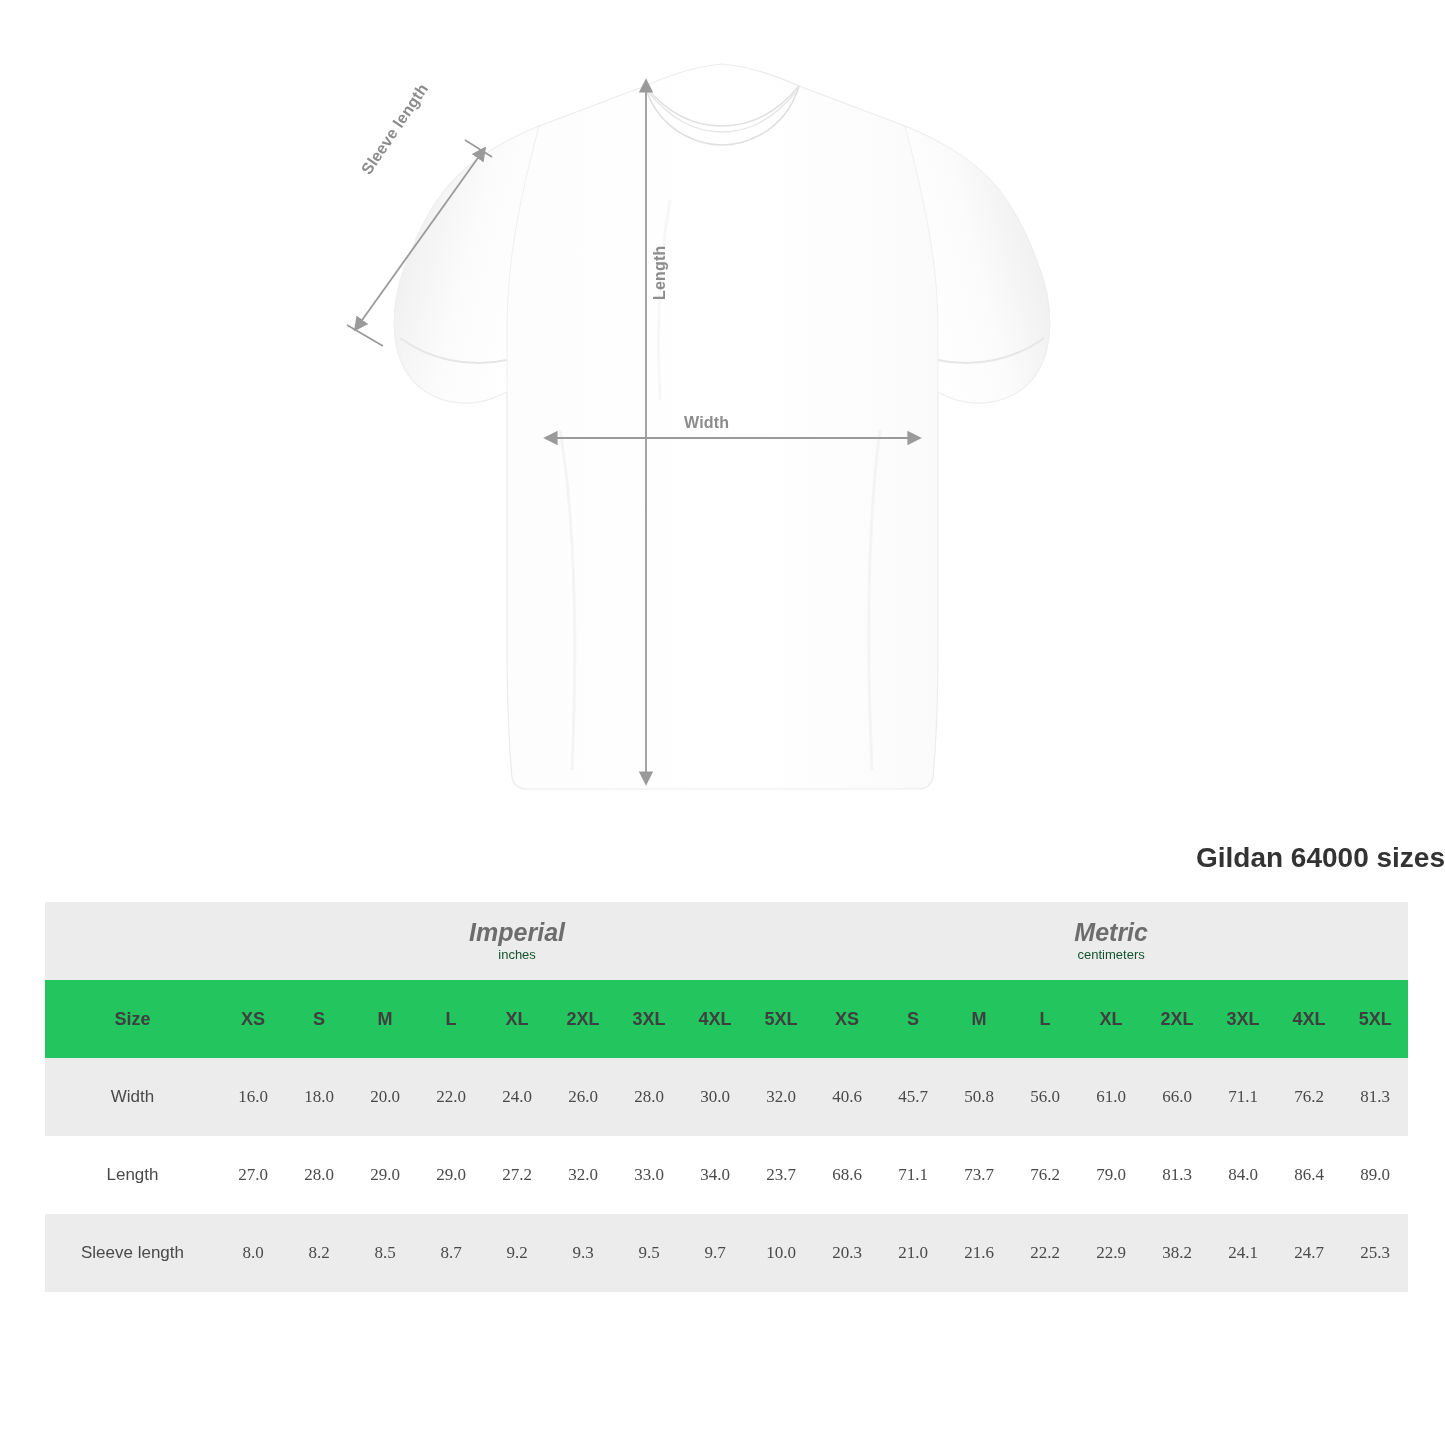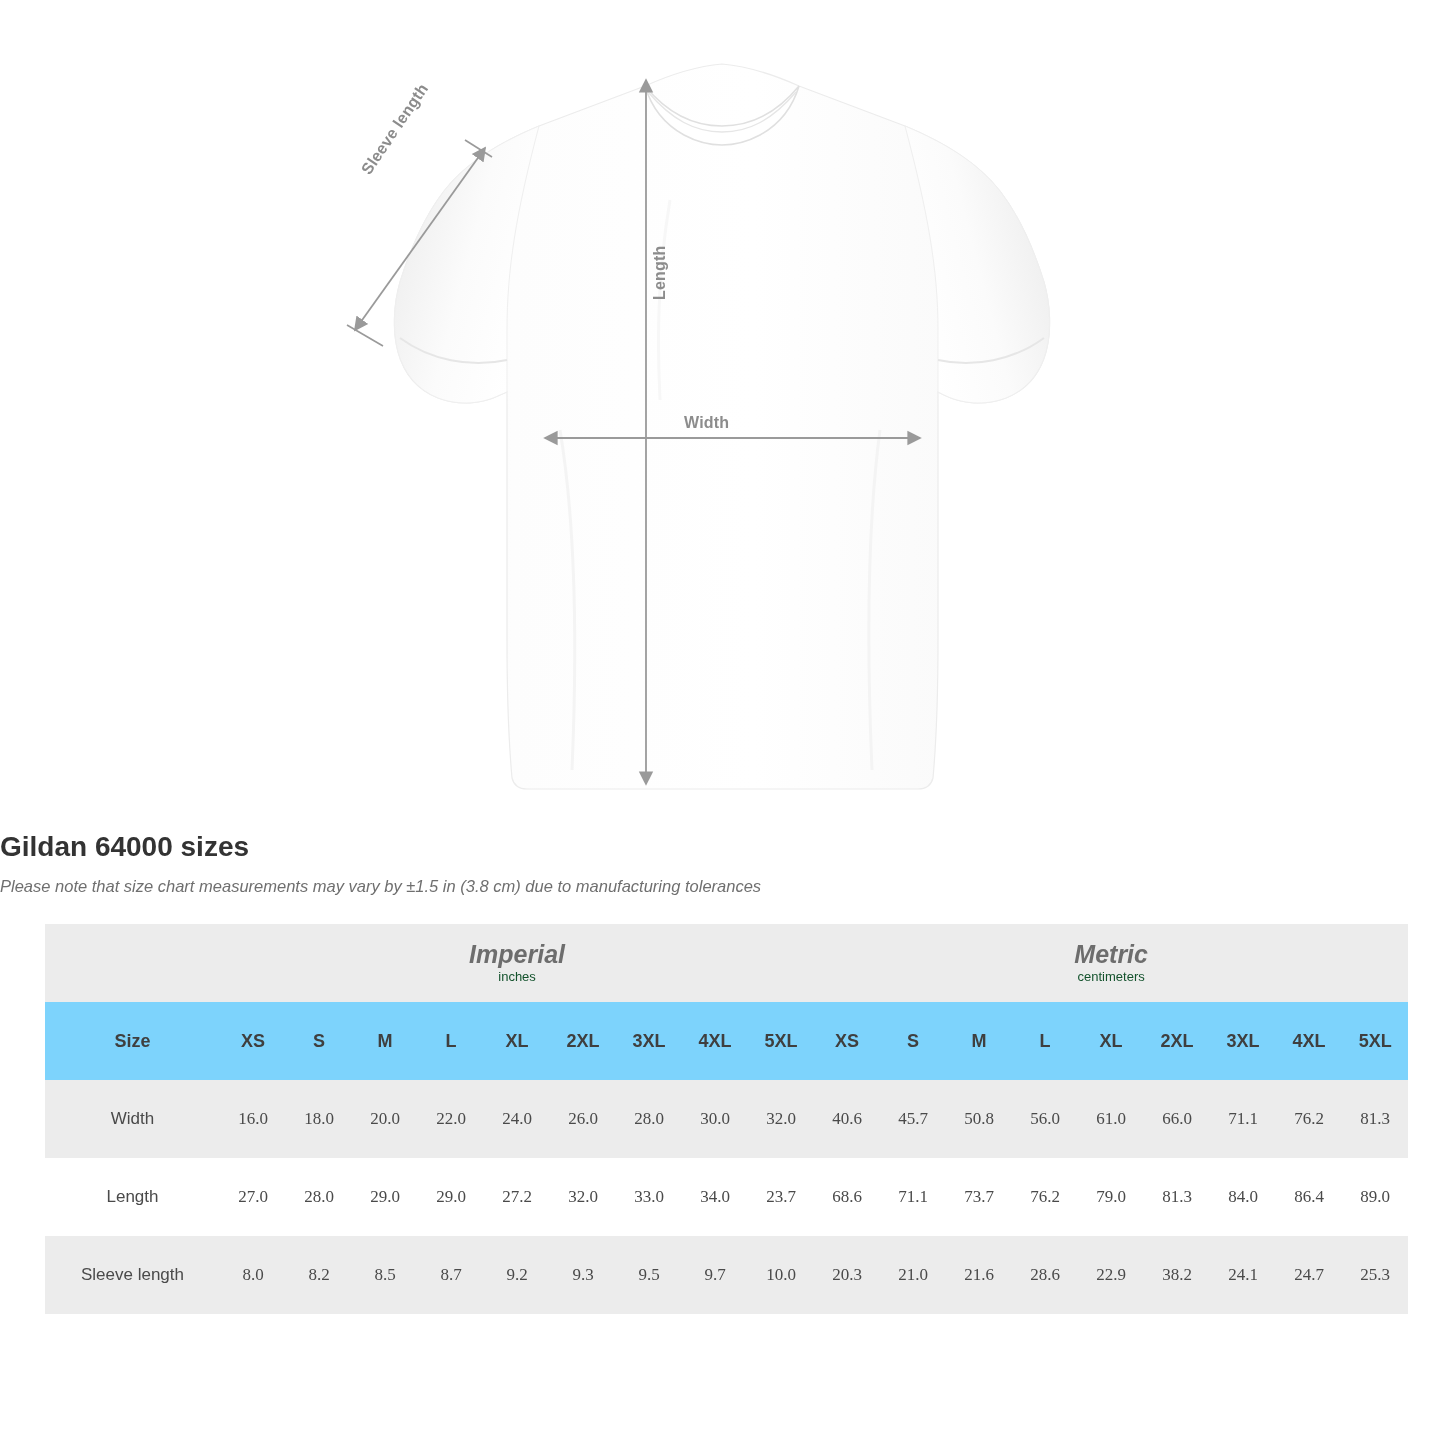--- a/index.html
+++ b/index.html
@@ -43,22 +43,22 @@
     left: 651px; top: 300px;
     transform: rotate(-90deg);
     transform-origin: left top;
   }
   .dim-width {
     left: 684px; top: 414px;
   }
 
   
   .title-block {
-    text-align: left;
-    margin-top: 11px;
+    text-align: right;
+    margin-top: 22px;
   }
   .chart-title {
     font-size: 28px;
     font-weight: bold;
     color: #333333;
     margin: 0 0 14px 0;
   }
   .chart-note {
     font-size: 16.5px;
     font-style: italic;
@@ -95,21 +95,21 @@
     font-weight: bold;
     color: #6d6d6d;
     line-height: 1.15;
   }
   .sys-unit {
     font-size: 13px;
     color: #14532d;
     line-height: 1.4;
   }
   
-  .size-row td { background: #7dd3fc; height: 84px; }
+  .size-row td { background: #22c55e; height: 84px; }
   .size-row td.rowhead,
   .size-row td.sizecell {
     font-weight: bold;
     font-size: 18px;
     color: #3f3f3f;
   }
   
   .row-shaded td { background: #ececec; }
   .row-plain td { background: #ffffff; }
   td.rowhead {
@@ -213,21 +213,20 @@
       </g>
     </svg>
 
     <div class="dim-label dim-sleeve">Sleeve length</div>
     <div class="dim-label dim-length">Length</div>
     <div class="dim-label dim-width">Width</div>
   </div>
 
   <div class="title-block">
     <h1 class="chart-title">Gildan 64000 sizes</h1>
-    <p class="chart-note">Please note that size chart measurements may vary by ±1.5 in (3.8 cm) due to manufacturing tolerances</p>
   </div>
 
   <div class="table-wrap">
     <table class="size-table">
       <colgroup>
         <col style="width:175px">
         <col span="18" class="col-narrow">
       </colgroup>
       <tbody>
 
@@ -316,21 +315,21 @@
           <td class="datacell">8.5</td>
           <td class="datacell">8.7</td>
           <td class="datacell">9.2</td>
           <td class="datacell">9.3</td>
           <td class="datacell">9.5</td>
           <td class="datacell">9.7</td>
           <td class="datacell">10.0</td>
           <td class="datacell">20.3</td>
           <td class="datacell">21.0</td>
           <td class="datacell">21.6</td>
-          <td class="datacell">28.6</td>
+          <td class="datacell">22.2</td>
           <td class="datacell">22.9</td>
           <td class="datacell">38.2</td>
           <td class="datacell">24.1</td>
           <td class="datacell">24.7</td>
           <td class="datacell">25.3</td>
         </tr>
       </tbody>
     </table>
   </div>
 

